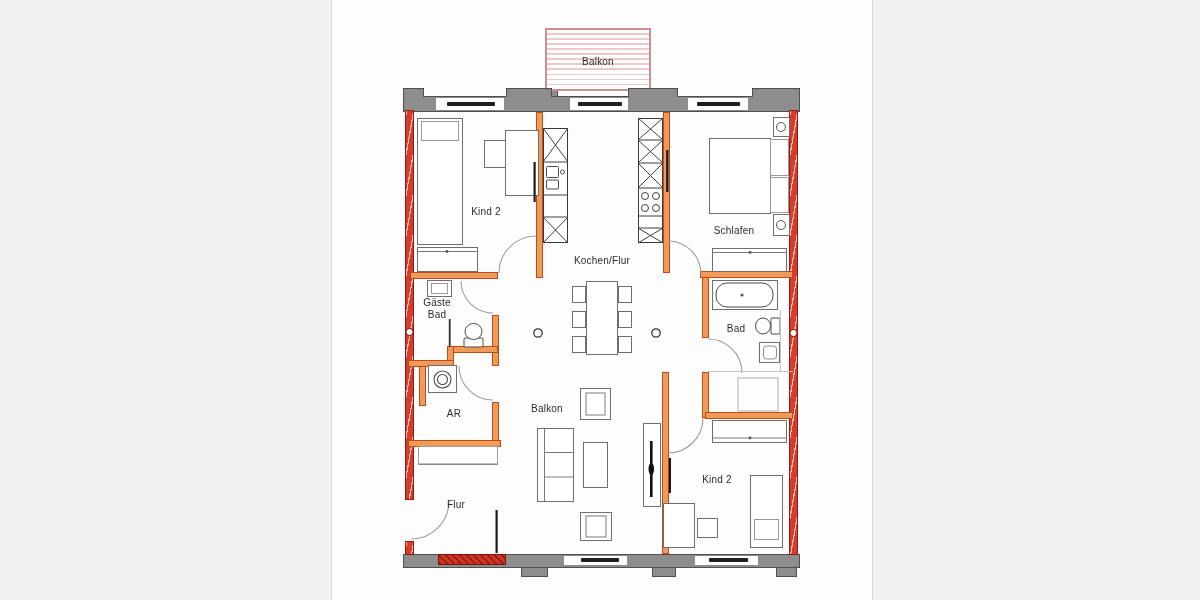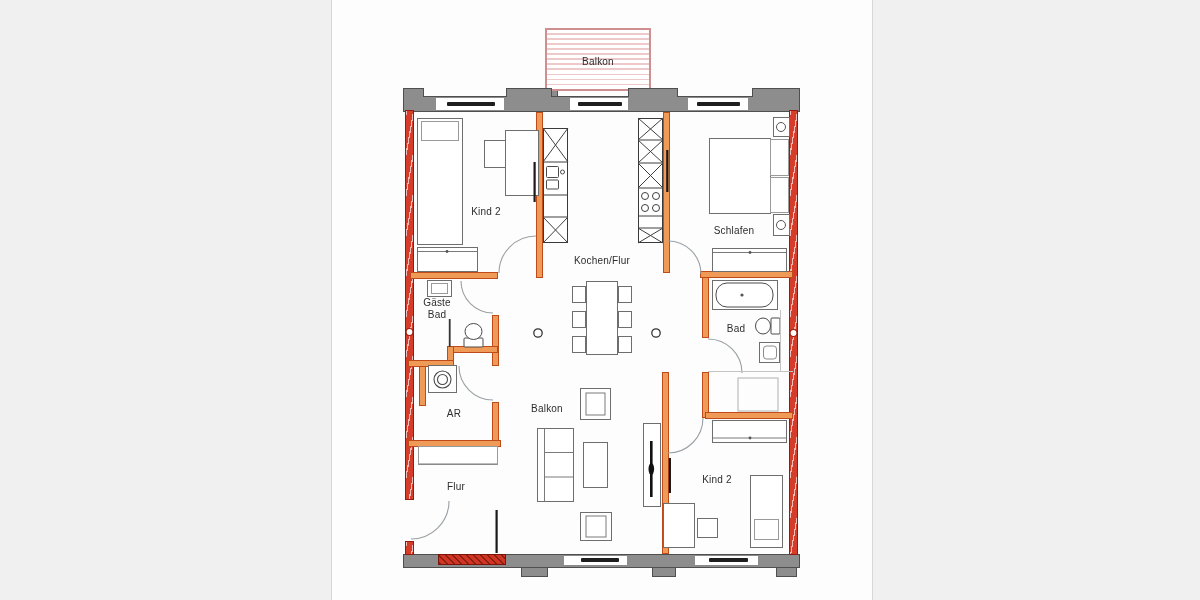--- a/index.html
+++ b/index.html
@@ -228,15 +228,15 @@
   <div class="lbl" style="left:486px;top:212px;">Kind 2</div>
   <div class="lbl" style="left:602px;top:261px;">Kochen/Flur</div>
   <div class="lbl" style="left:734px;top:231px;">Schlafen</div>
   <div class="lbl" style="left:437px;top:309px;text-align:center;">
     <span style="display:block;">Gäste</span>
     <span style="display:block;">Bad</span>
   </div>
   <div class="lbl" style="left:736px;top:329px;">Bad</div>
   <div class="lbl" style="left:454px;top:414px;text-align:right;">AR</div>
   <div class="lbl" style="left:547px;top:409px;">Balkon</div>
-  <div class="lbl" style="left:456px;top:487px;">Flur</div>
+  <div class="lbl" style="left:456px;top:505px;">Flur</div>
   <div class="lbl" style="left:717px;top:480px;">Kind 2</div>
 </div>
 
 </body></html>

